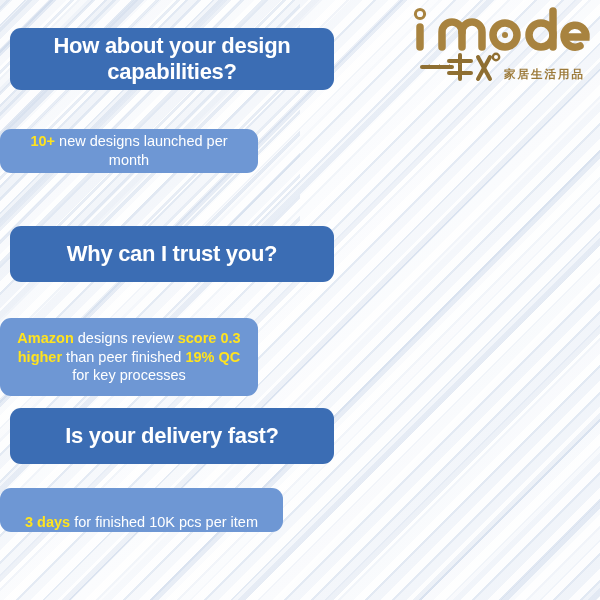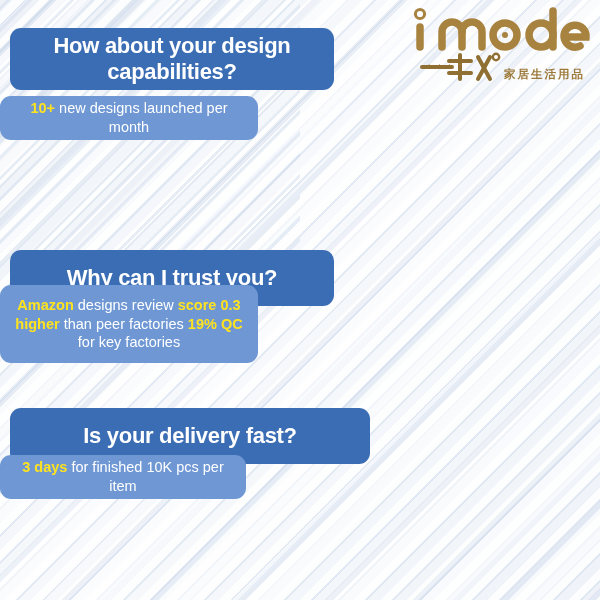--- a/index.html
+++ b/index.html
@@ -71,21 +71,21 @@
     box-sizing:border-box;
     line-height:1.16;
   }
   .a{
     background:#6e97d4;color:#ffffff;
     border-radius:11px;
     text-align:center;
     display:flex;align-items:center;justify-content:center;
     box-sizing:border-box;
     line-height:1.30;
-    position:relative;z-index:3;
+    position:relative;z-index:3;margin-top:33px;
   }
   .hl{color:#ffe31f;font-weight:800;}
 
   
   .left  .q{position:absolute;left:10px;}
   .left  .a{position:absolute;left:0px;}
 </style>
 </head>
 <body>
 
@@ -136,34 +136,34 @@
         <span><span class="hl">10+</span><span> new designs launched per month</span></span>
       </div>
   </div>
 
   <div class="qa right">
     
     
   </div>
 
   <div class="qa left">
-    <div class="q" style="top:226px;width:324px;height:56px;font-size:22px;padding:0 16px;margin-top:24px;">Why can I trust you?</div>
+    <div class="q" style="top:226px;width:324px;height:56px;font-size:22px;padding:0 16px;">Why can I trust you?</div>
     <div class="a" style="top:285px;width:258px;height:78px;font-size:14.5px;padding:0 10px;">
-        <span><span class="hl">Amazon</span><span> designs review </span><span class="hl">score 0.3 higher</span><span> than peer factories </span><span class="hl">19% QC</span><span> for key factories</span></span>
+        <span><span class="hl">Amazon</span><span> designs review </span><span class="hl">score 0.3 higher</span><span> than peer finished </span><span class="hl">19% QC</span><span> for key processes</span></span>
       </div>
   </div>
 
   <div class="qa right">
     
     
   </div>
 
   <div class="qa left">
-    <div class="q" style="top:408px;width:360px;height:56px;font-size:22px;padding:0 16px;">Is your delivery fast?</div>
-    <div class="a" style="top:455px;width:246px;height:44px;font-size:14.5px;padding:0 10px;">
+    <div class="q" style="top:408px;width:324px;height:56px;font-size:22px;padding:0 16px;">Is your delivery fast?</div>
+    <div class="a" style="top:455px;width:283px;height:44px;font-size:14.5px;padding:0 10px;align-items:flex-end;">
         <span><span class="hl">3 days</span><span> for finished 10K pcs per item</span></span>
       </div>
   </div>
 
   <div class="qa right">
     
     
   </div>
 
 </div>

